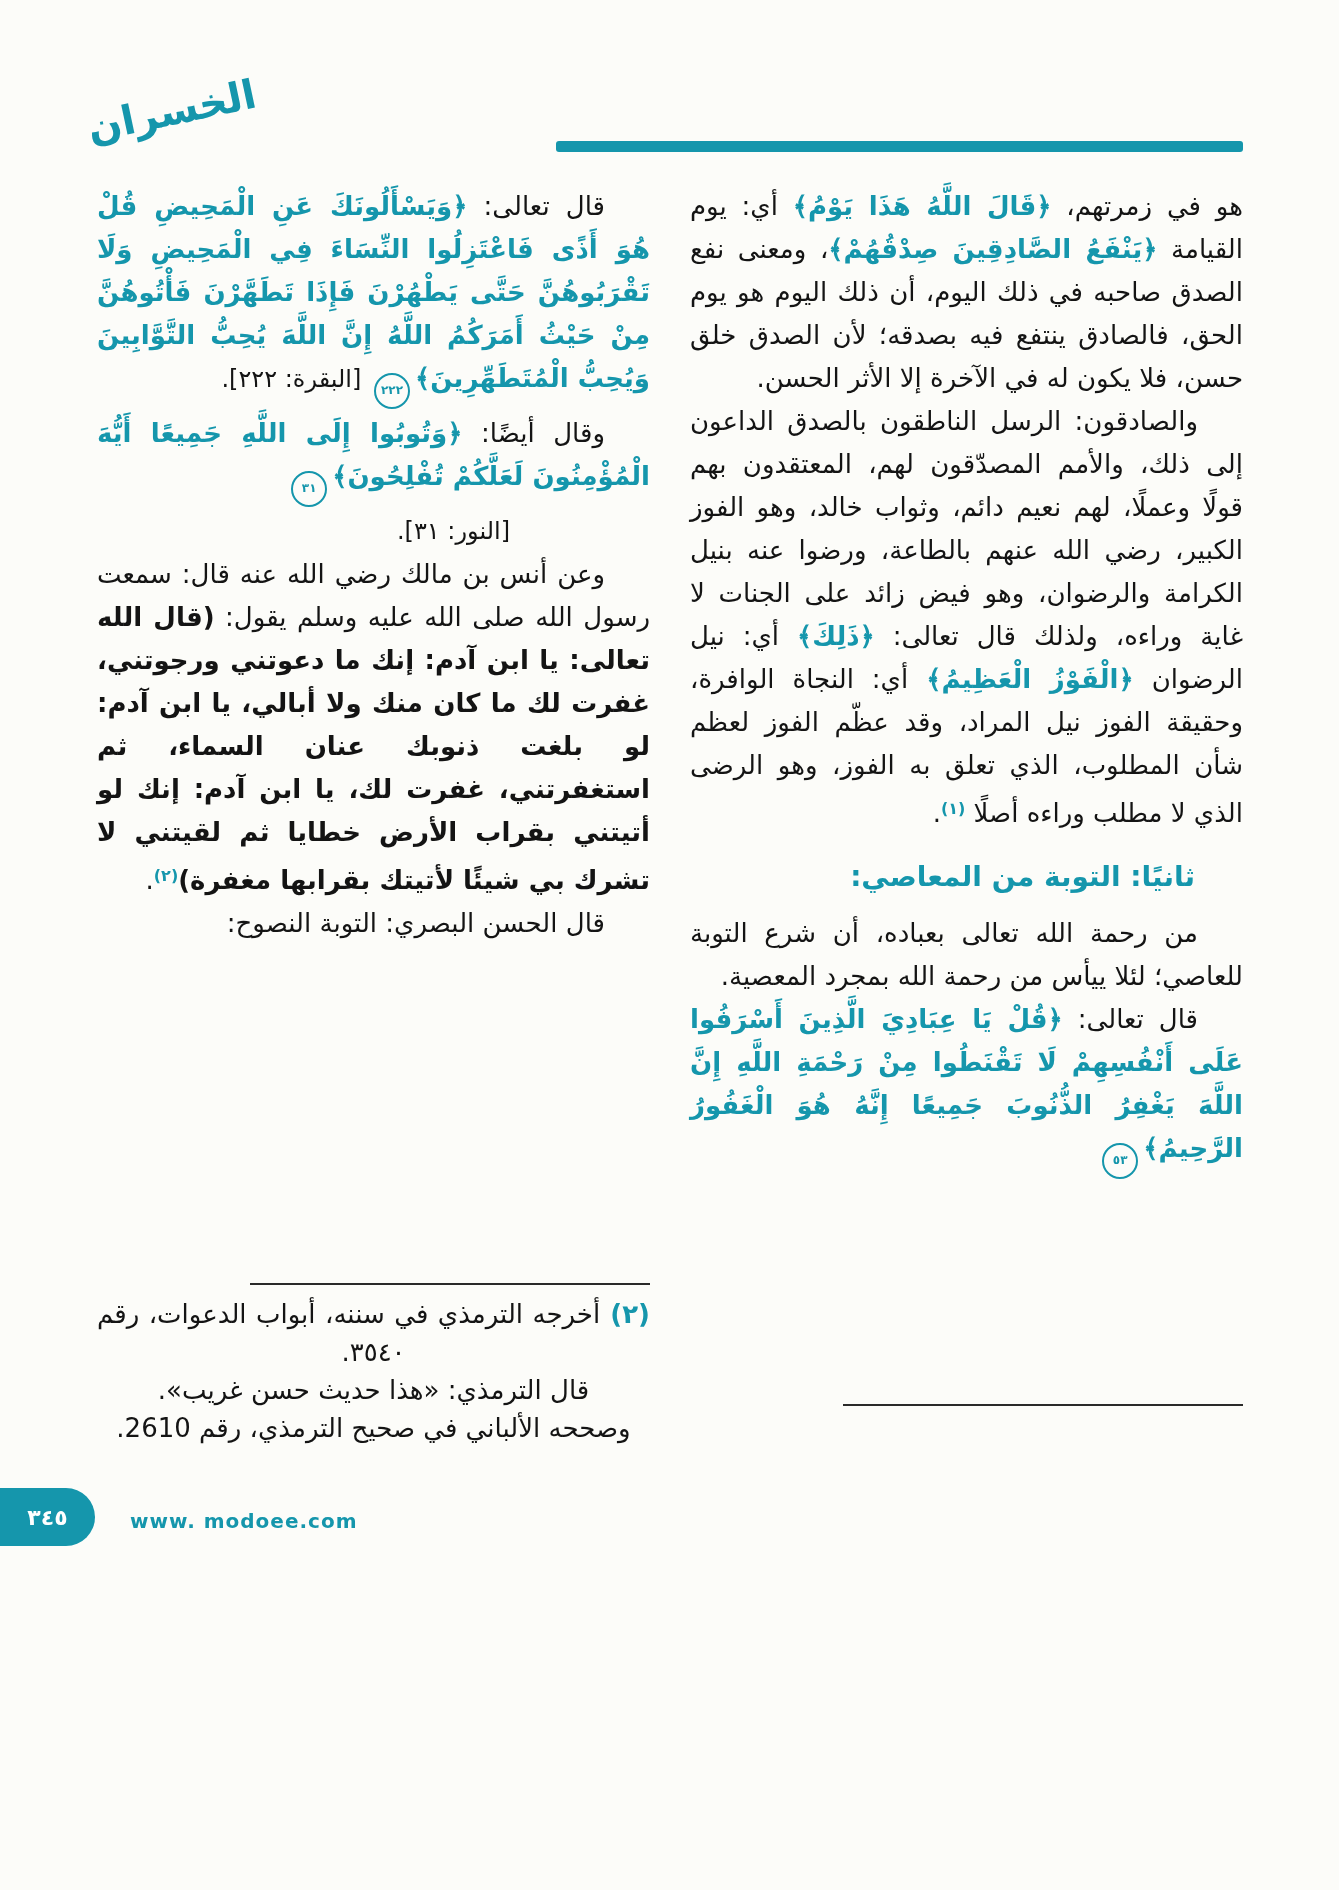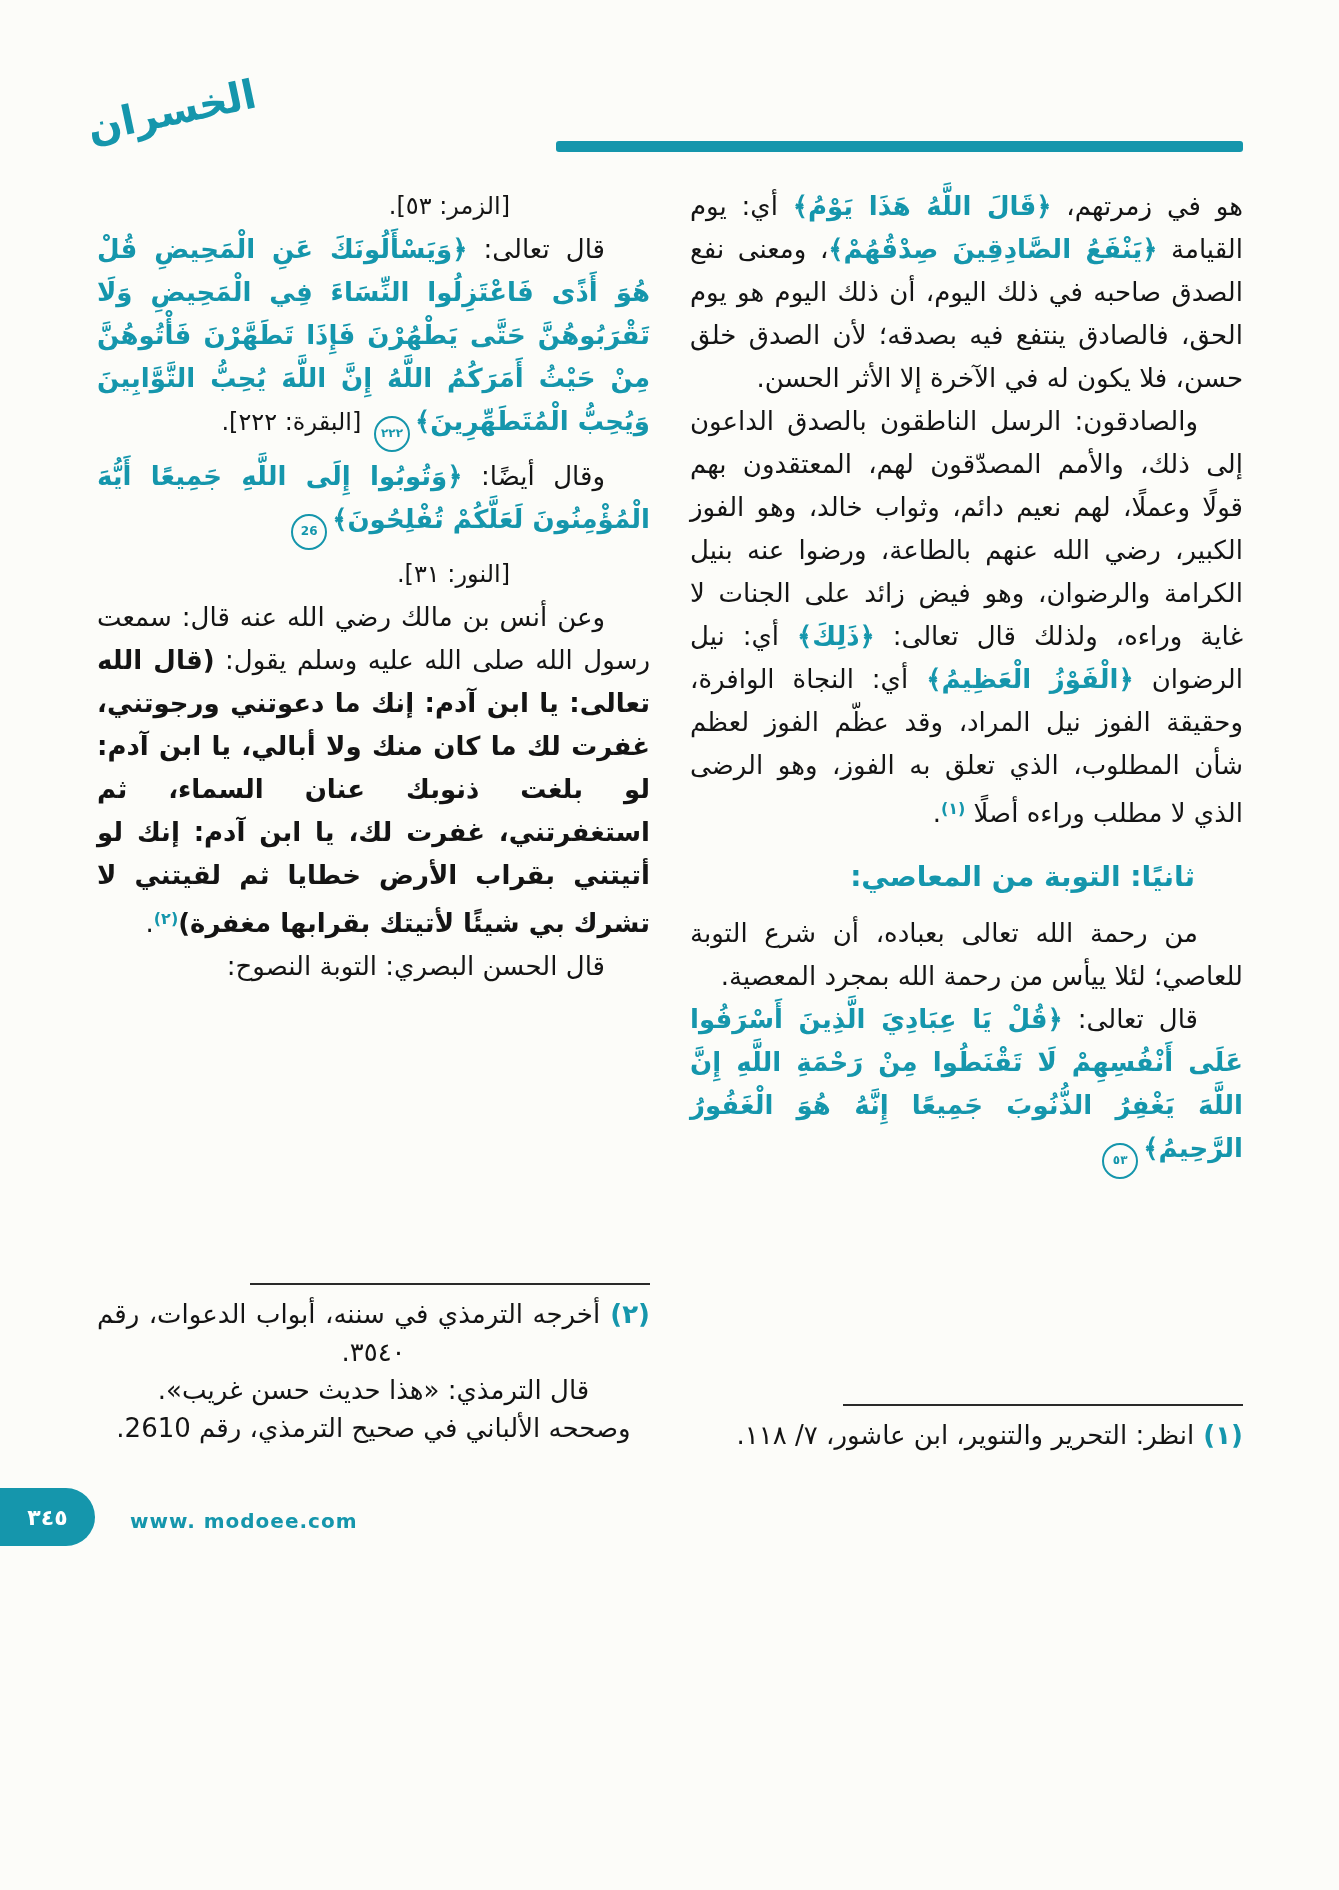--- a/index.html
+++ b/index.html
@@ -75,40 +75,36 @@
   <div class="header-rule"></div>
 
   <section class="col col-right">
       <p class="block para"><span class="run-text">هو في زمرتهم، </span><span class="run-quran">﴿قَالَ اللَّهُ هَذَا يَوْمُ﴾</span><span class="run-text"> أي: يوم القيامة </span><span class="run-quran">﴿يَنْفَعُ الصَّادِقِينَ صِدْقُهُمْ﴾</span><span class="run-text">، ومعنى نفع الصدق صاحبه في ذلك اليوم، أن ذلك اليوم هو يوم الحق، فالصادق ينتفع فيه بصدقه؛ لأن الصدق خلق حسن، فلا يكون له في الآخرة إلا الأثر الحسن.</span></p>
       <p class="block para indent"><span class="run-text">والصادقون: الرسل الناطقون بالصدق الداعون إلى ذلك، والأمم المصدّقون لهم، المعتقدون بهم قولًا وعملًا، لهم نعيم دائم، وثواب خالد، وهو الفوز الكبير، رضي الله عنهم بالطاعة، ورضوا عنه بنيل الكرامة والرضوان، وهو فيض زائد على الجنات لا غاية وراءه، ولذلك قال تعالى: </span><span class="run-quran">﴿ذَلِكَ﴾</span><span class="run-text"> أي: نيل الرضوان </span><span class="run-quran">﴿الْفَوْزُ الْعَظِيمُ﴾</span><span class="run-text"> أي: النجاة الوافرة، وحقيقة الفوز نيل المراد، وقد عظّم الفوز لعظم شأن المطلوب، الذي تعلق به الفوز، وهو الرضى الذي لا مطلب وراءه أصلًا </span><span class="run-sup">(١)</span><span class="run-text">.</span></p>
       <p class="block heading"><span class="run-htext">ثانيًا: التوبة من المعاصي:</span></p>
       <p class="block para indent"><span class="run-text">من رحمة الله تعالى بعباده، أن شرع التوبة للعاصي؛ لئلا ييأس من رحمة الله بمجرد المعصية.</span></p>
       <p class="block para indent"><span class="run-text">قال تعالى: </span><span class="run-quran">﴿قُلْ يَا عِبَادِيَ الَّذِينَ أَسْرَفُوا عَلَى أَنْفُسِهِمْ لَا تَقْنَطُوا مِنْ رَحْمَةِ اللَّهِ إِنَّ اللَّهَ يَغْفِرُ الذُّنُوبَ جَمِيعًا إِنَّهُ هُوَ الْغَفُورُ الرَّحِيمُ﴾</span><span class="run-ayah">٥٣</span></p>
     </section>
   <section class="col col-left">
-      <p class="block cite"><span class="run-ref">[الزمر: ٥٣].</span></p>
       <p class="block para indent"><span class="run-text">قال تعالى: </span><span class="run-quran">﴿وَيَسْأَلُونَكَ عَنِ الْمَحِيضِ قُلْ هُوَ أَذًى فَاعْتَزِلُوا النِّسَاءَ فِي الْمَحِيضِ وَلَا تَقْرَبُوهُنَّ حَتَّى يَطْهُرْنَ فَإِذَا تَطَهَّرْنَ فَأْتُوهُنَّ مِنْ حَيْثُ أَمَرَكُمُ اللَّهُ إِنَّ اللَّهَ يُحِبُّ التَّوَّابِينَ وَيُحِبُّ الْمُتَطَهِّرِينَ﴾</span><span class="run-ayah">٢٢٢</span><span class="run-ref"> [البقرة: ٢٢٢].</span></p>
-      <p class="block para indent"><span class="run-text">وقال أيضًا: </span><span class="run-quran">﴿وَتُوبُوا إِلَى اللَّهِ جَمِيعًا أَيُّهَ الْمُؤْمِنُونَ لَعَلَّكُمْ تُفْلِحُونَ﴾</span><span class="run-ayah">26</span></p>
+      <p class="block para indent"><span class="run-text">وقال أيضًا: </span><span class="run-quran">﴿وَتُوبُوا إِلَى اللَّهِ جَمِيعًا أَيُّهَ الْمُؤْمِنُونَ لَعَلَّكُمْ تُفْلِحُونَ﴾</span><span class="run-ayah">٣١</span></p>
       <p class="block cite"><span class="run-ref">[النور: ٣١].</span></p>
       <p class="block para indent"><span class="run-text">وعن أنس بن مالك رضي الله عنه قال: سمعت رسول الله صلى الله عليه وسلم يقول: </span><span class="run-bold">(قال الله تعالى: يا ابن آدم: إنك ما دعوتني ورجوتني، غفرت لك ما كان منك ولا أبالي، يا ابن آدم: لو بلغت ذنوبك عنان السماء، ثم استغفرتني، غفرت لك، يا ابن آدم: إنك لو أتيتني بقراب الأرض خطايا ثم لقيتني لا تشرك بي شيئًا لأتيتك بقرابها مغفرة)</span><span class="run-sup">(٢)</span><span class="run-text">.</span></p>
       <p class="block para indent"><span class="run-text">قال الحسن البصري: التوبة النصوح:</span></p>
     </section>
 
   <div class="footnote footnote-left">
     <div class="fn-rule"></div>
     <div>
         <p class="block fnpara"><span class="run-fnum">(٢) </span><span class="run-fntext">أخرجه الترمذي في سننه، أبواب الدعوات، رقم ٣٥٤٠.</span></p>
         <p class="block fnpara"><span class="run-fntext">قال الترمذي: «هذا حديث حسن غريب».</span></p>
         <p class="block fnpara"><span class="run-fntext">وصححه الألباني في صحيح الترمذي، رقم 2610.</span></p>
       </div>
   </div>
 
   <div class="footnote footnote-right">
     <div class="fn-rule"></div>
-    <div>
-        <p class="block fnpara-line"><span class="run-fnum">(١) </span><span class="run-fntext">انظر: التحرير والتنوير، ابن عاشور، ٧/ ١١٨.</span></p>
-      </div>
   </div>
 
   <div class="page-badge">٣٤٥</div>
   <div class="website">www. modoee.com</div>
 
 </div>
 
 </body></html>

